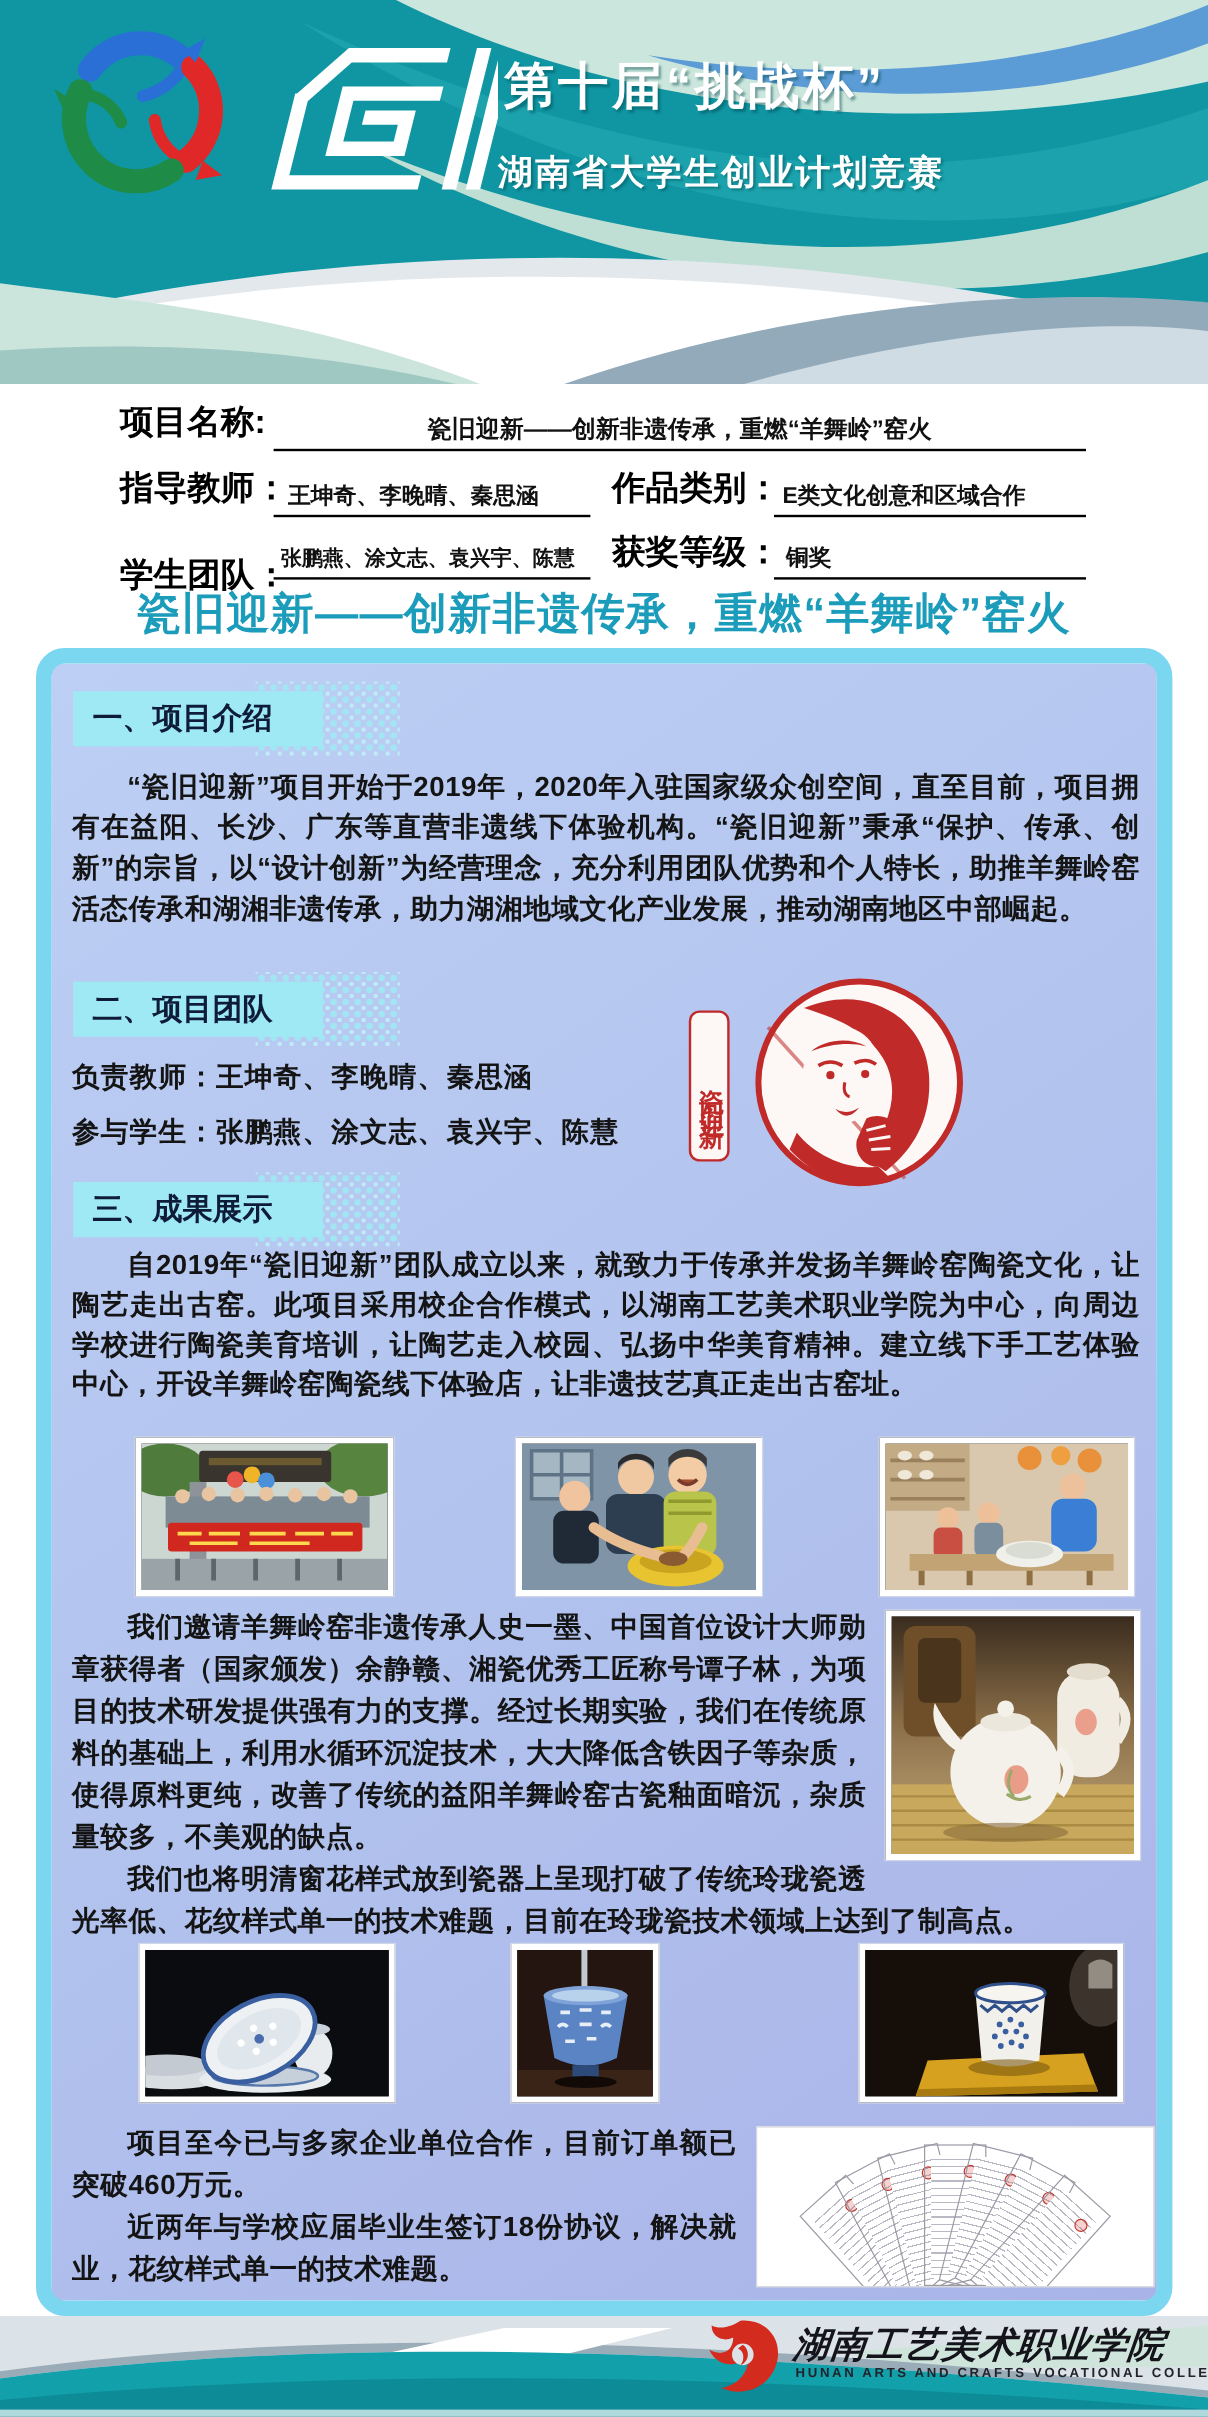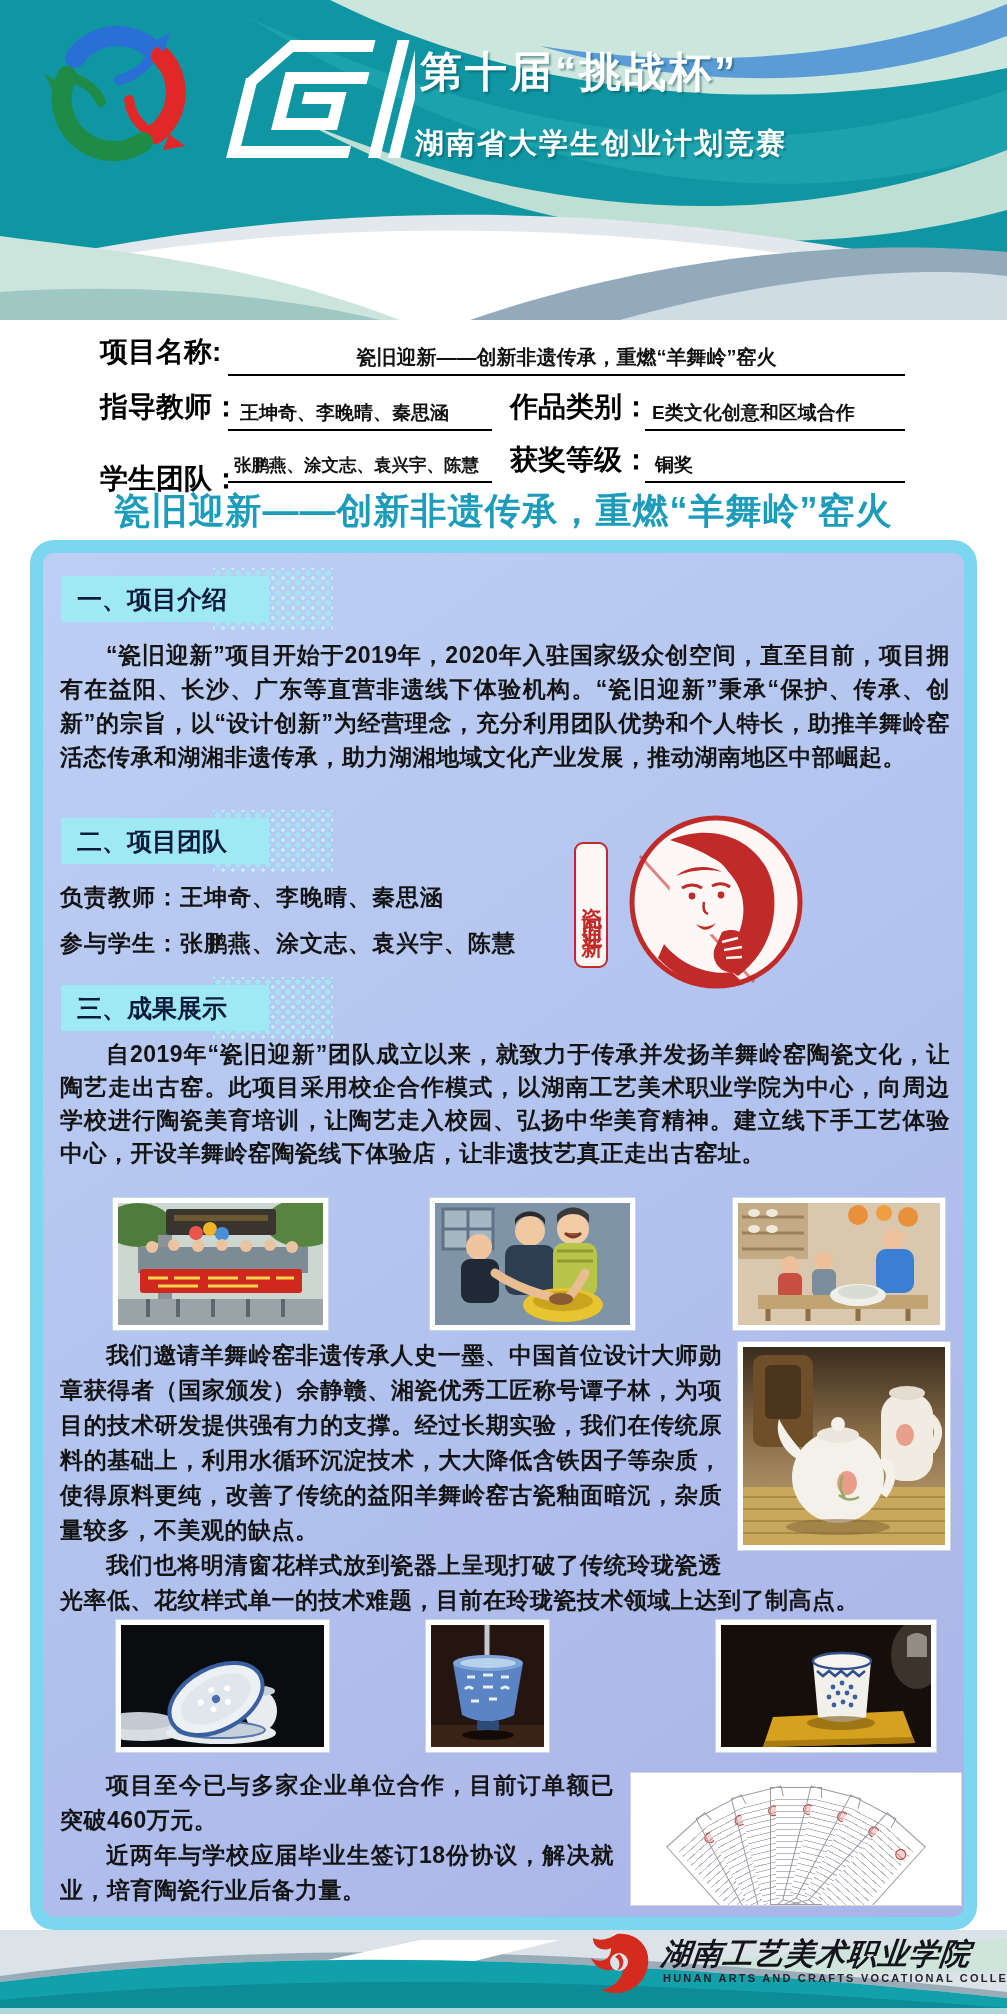--- a/index.html
+++ b/index.html
@@ -362,21 +362,21 @@
           <span class="seal"></span>
         </div>
       <div class="paper" style="transform:rotate(28deg);">
           <span class="seal"></span>
         </div>
       <div class="paper" style="transform:rotate(42deg);">
           <span class="seal"></span>
         </div>
     </div>
     <p>项目至今已与多家企业单位合作，目前订单额已突破460万元。</p>
-    <p>近两年与学校应届毕业生签订18份协议，解决就业，培育陶瓷行业后备力量。</p>
+    <p>近两年与学校应届毕业生签订18份协议，解决就业，花纹样式单一的技术难题。</p>
   </div>
 
   <div id="footer" class="abs"></div>
   <svg class="abs" style="left:0;top:1930px;" width="1007" height="84" viewBox="0 0 1007 84">
     <rect width="1007" height="84" fill="#DCE3E8"></rect>
     <polygon points="700,30 1007,8 1007,42 760,44" fill="#CFE5DC"></polygon>
     <path d="M0,46 C250,12 540,12 1007,62 L1007,68 C540,20 250,20 0,52 Z" fill="#9AACB8"></path>
     <polygon points="290,38 420,10 560,10 430,42" fill="#FFFFFF"></polygon>
     <path d="M0,84 L0,52 C250,20 540,20 1007,68 L1007,84 Z" fill="#12A0AA"></path>
     <path d="M0,84 L0,70 C300,42 620,48 1007,78 L1007,84 Z" fill="#0D8B96"></path>

